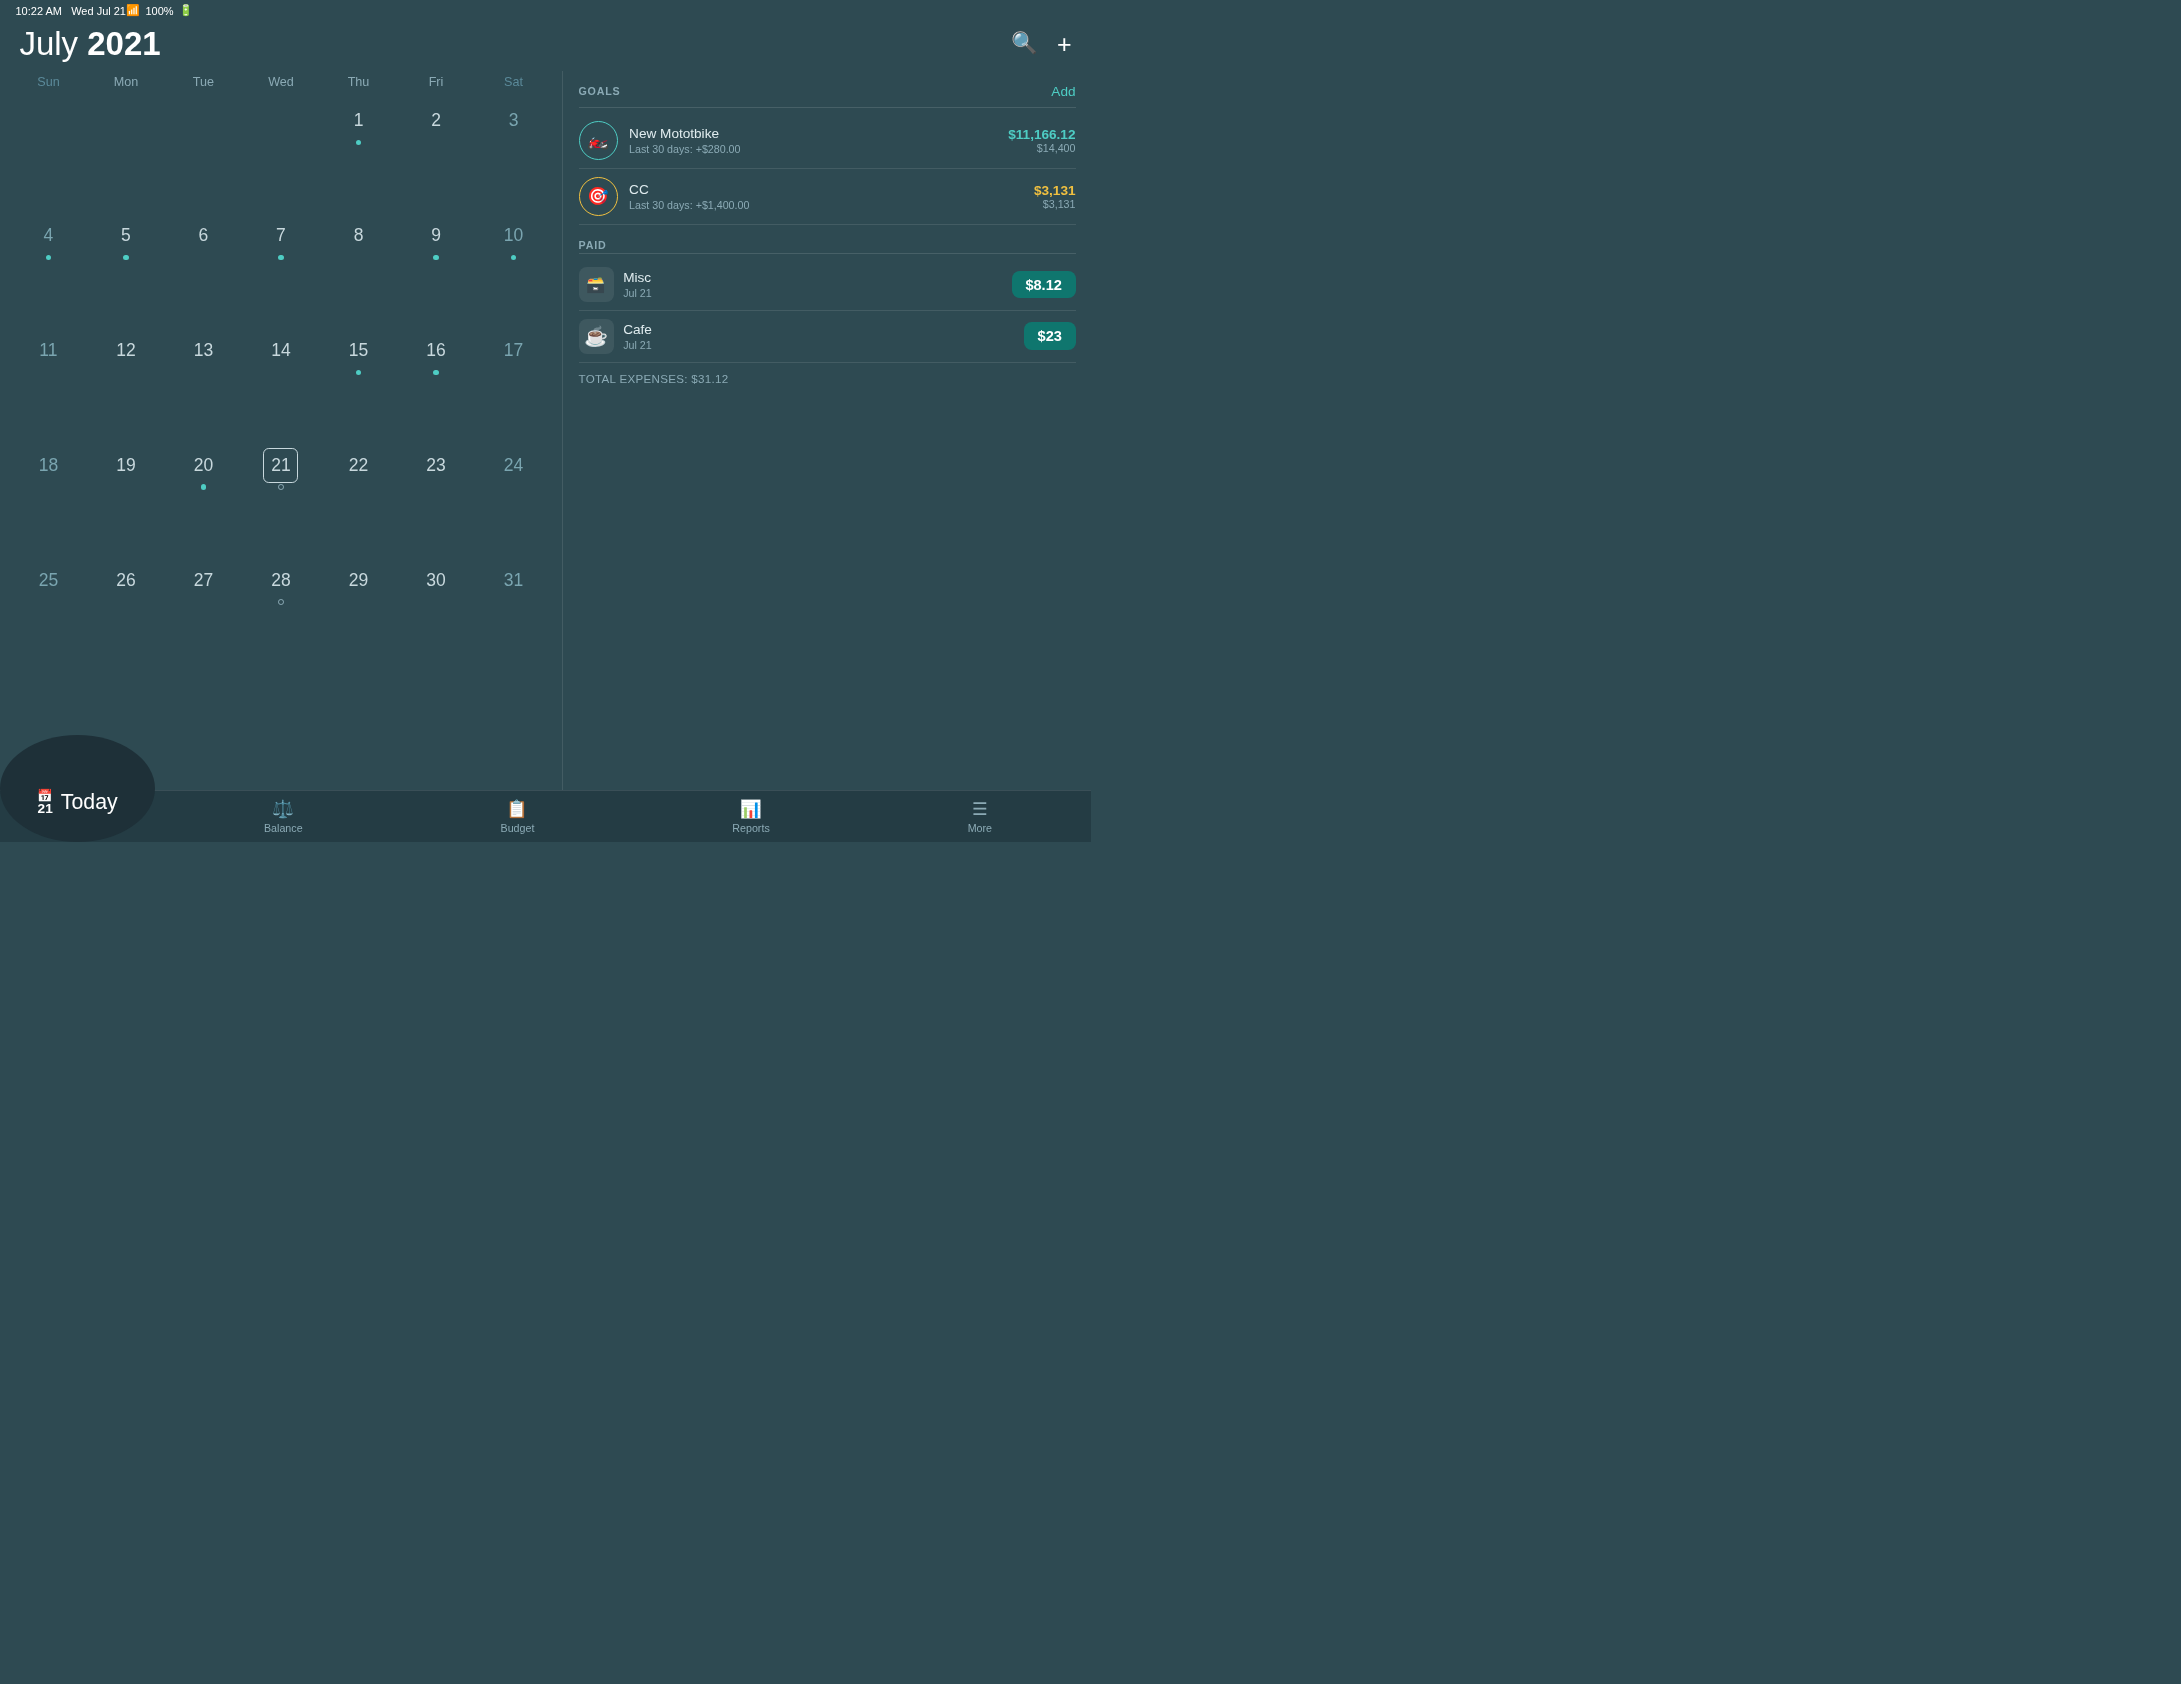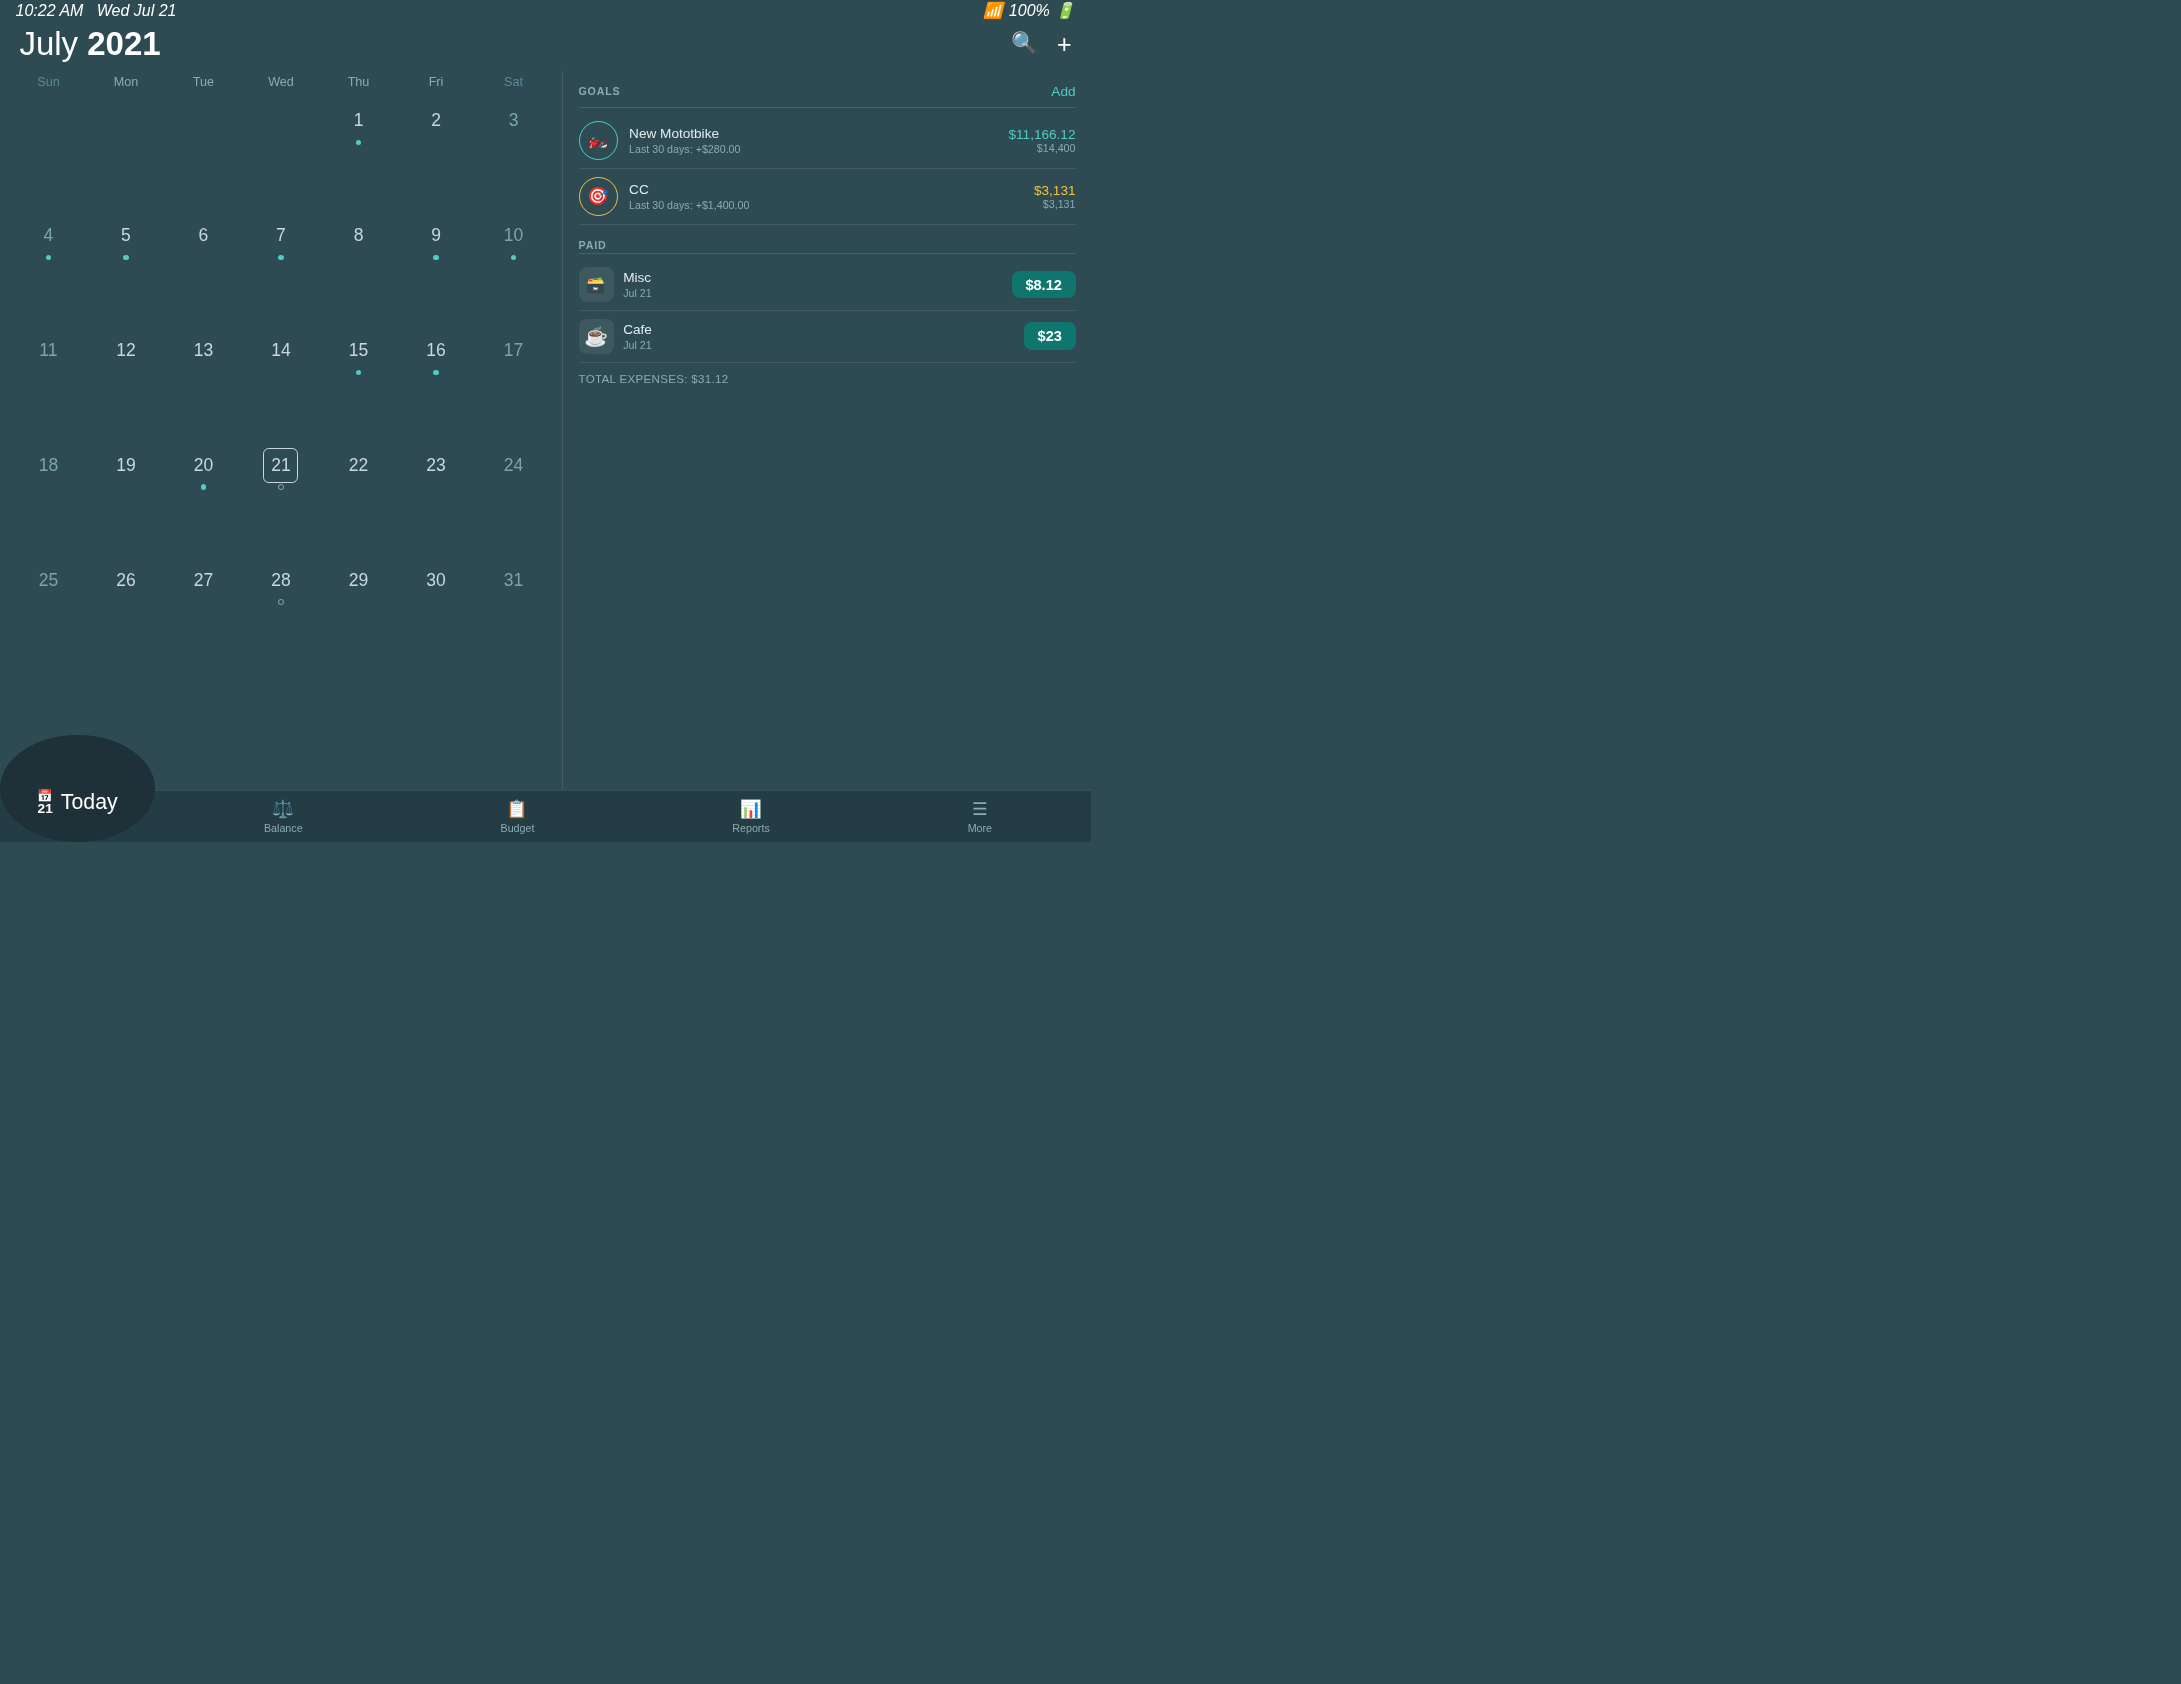--- a/index.html
+++ b/index.html
@@ -8,27 +8,26 @@
       height: 842px;
       background: #2e4a52;
       font-family: -apple-system, BlinkMacSystemFont, 'Helvetica Neue', sans-serif;
       color: #fff;
       overflow: hidden;
     }
 
     
     .status-bar {
       display: flex;
-      justify-content: space-between;
+      justify-content: flex-start;
       align-items: center;
       padding: 3.9px 15.5px;
-      font-size: 16px;
+      font-size: 11px;
       color: #fff;
       height: 21.3px;
-      font-style: italic;
     }
     .status-right {
       display: flex;
       align-items: center;
       gap: 5.8px;
     }
 
     
     .header {
       display: flex;
@@ -203,21 +202,21 @@
     .goal-sub {
       font-size: 10.7px;
       color: #8baab5;
       margin-top: 1.9px;
     }
     .goal-amounts {
       text-align: right;
     }
     .goal-current {
       font-size: 13.6px;
-      font-weight: 400;
+      font-weight: 700;
       color: #4ecdc4;
     }
     .goal-target {
       font-size: 10.7px;
       color: #8baab5;
     }
     .goal-current.yellow {
       color: #f0c040;
     }
 

